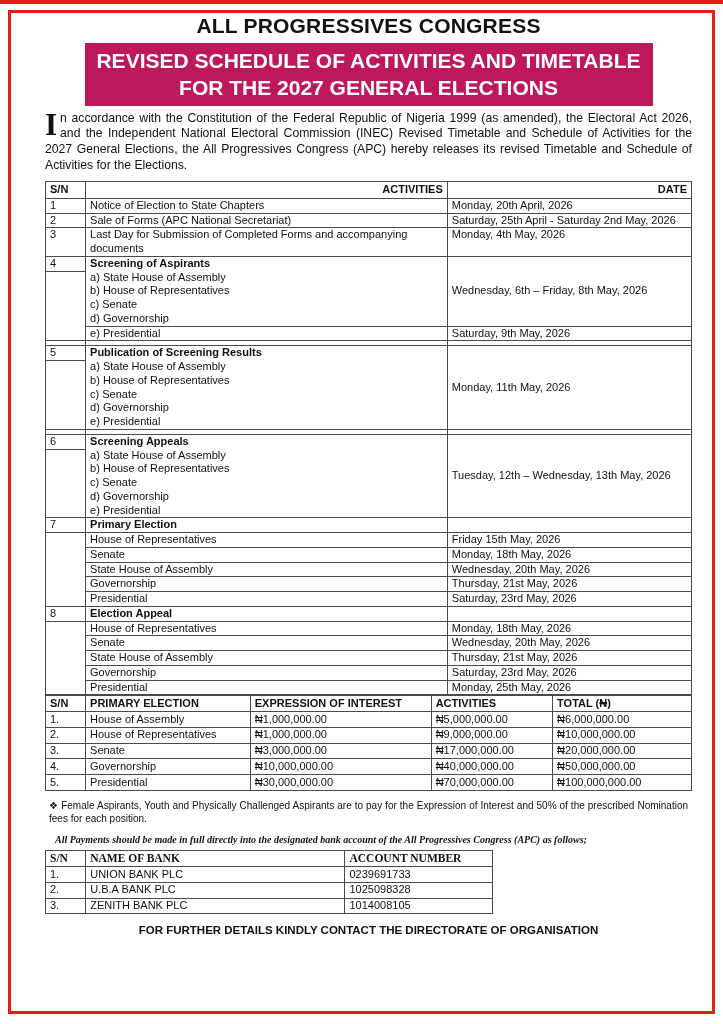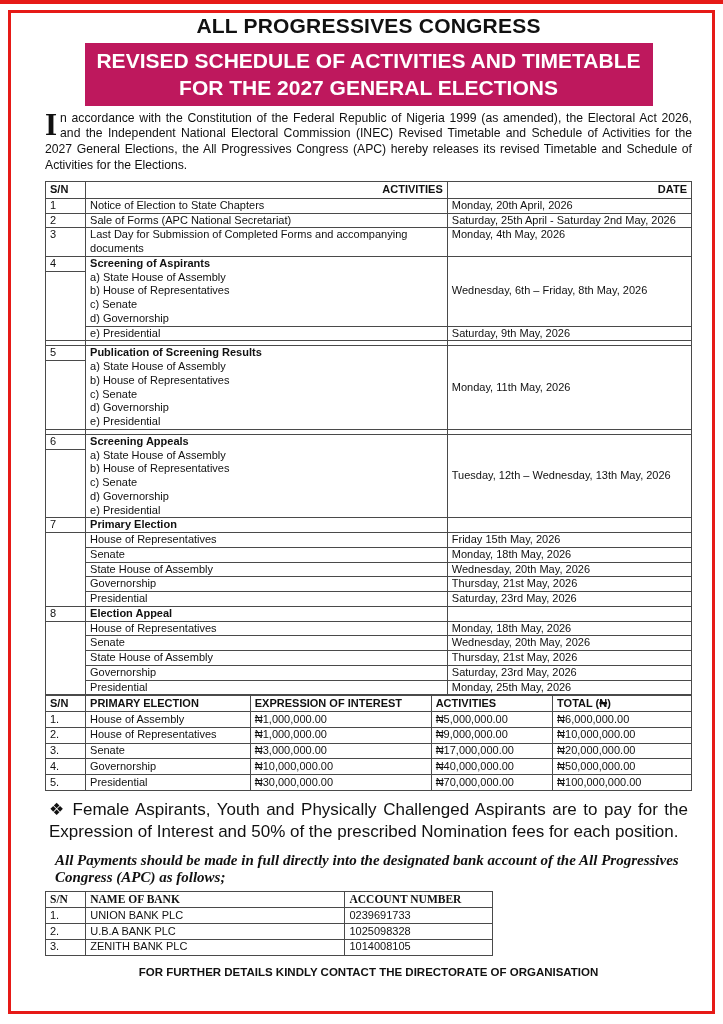--- a/index.html
+++ b/index.html
@@ -36,23 +36,23 @@
   td.sn{padding:0;}
   .snu{border-bottom:1px solid #4a4a4a;padding:0 4px;min-height:13px;}
   .sn-plain{padding:0 4px;}
   td.date-mid{vertical-align:middle;}
   .bold{font-weight:bold;}
   tr.spacer td{height:4px;padding:0;border-top:1px solid #4a4a4a;border-bottom:1px solid #4a4a4a;}
 
   .purchase-title{font-weight:bold;font-size:11.5px;margin:4px 0 1px 12px;}
   .forms td,.forms th{padding:0.5px 4px;}
 
-  .fee-note{margin-top:8px;font-size:17px;line-height:1.3;text-align:justify;padding:0 4px;}
+  .fee-note{margin-top:8px;font-size:10px;line-height:1.3;text-align:justify;padding:0 4px;}
   .payments{margin:9px 0 0 10px;font-family:"Liberation Serif",serif;font-weight:bold;
-    font-style:italic;font-size:15px;}
+    font-style:italic;font-size:10px;}
 
   .bank{width:448px;margin-top:5px;}
   .bank th{font-family:"Liberation Serif",serif;font-size:11.5px;padding:0.5px 4px;}
   .bank td{padding:0.5px 4px;}
 
   .contact{margin-top:9px;text-align:center;font-weight:bold;font-size:11.5px;line-height:1.35;}
 </style>
 </head>
 <body>
 

